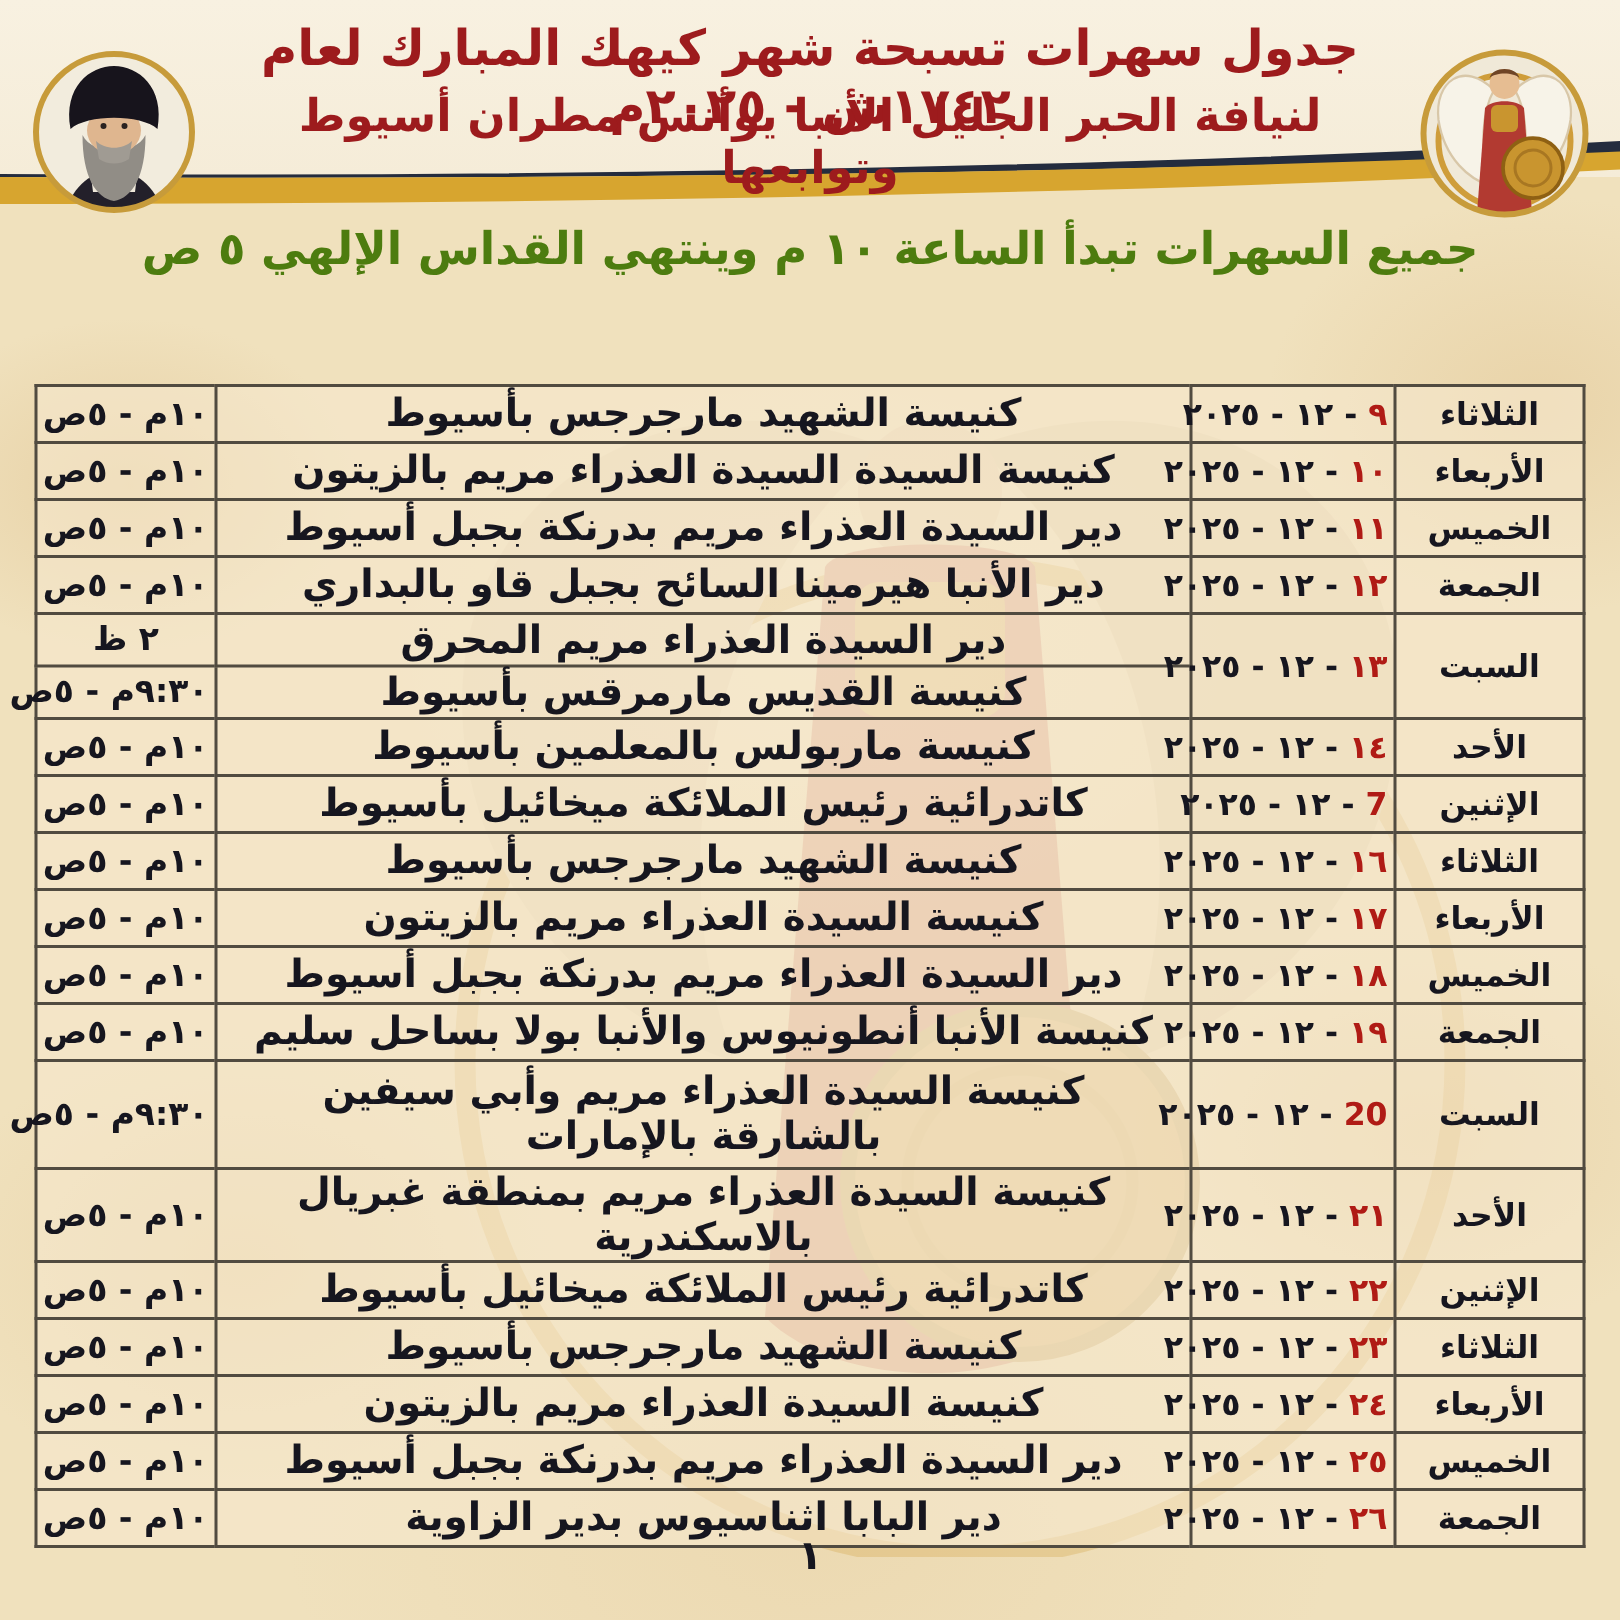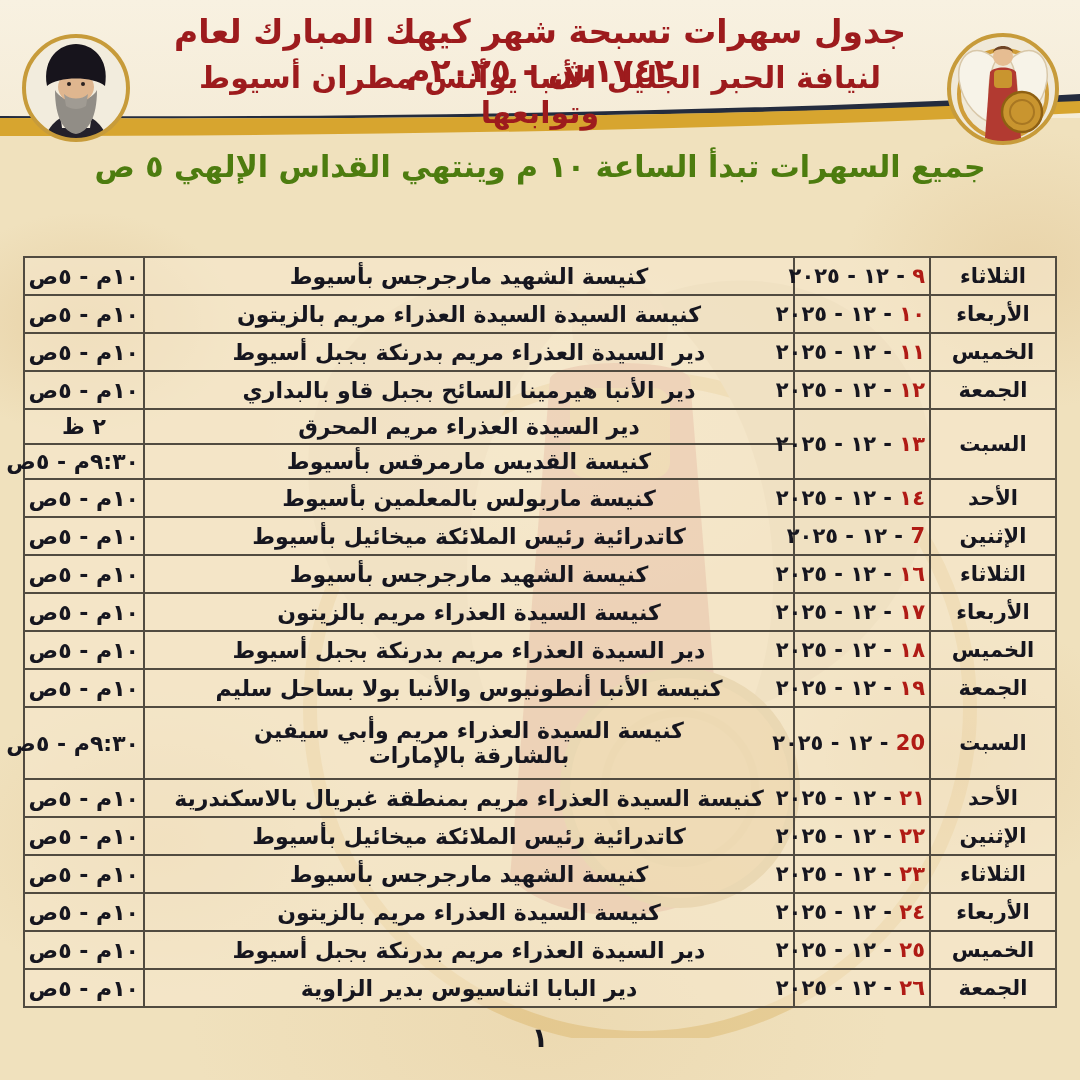--- a/index.html
+++ b/index.html
@@ -49,21 +49,21 @@
     border:2px solid #514b40;
     background:rgba(246,233,206,.58);
     text-align:center; vertical-align:middle; padding:0 4px;
   }
   tr.r    { height:38px; }
   tr.sub  { height:35px; }
   tr.tall { height:72px; }
   td.day    { width:126px; font-size:21px; }
   td.date   { width:136px; font-size:21px; white-space:nowrap; }
   td.date .dnum { color:#b01b15; }
-  td.church { font-size:22px; white-space:pre-line; }
+  td.church { font-size:26px; white-space:pre-line; }
   td.time   { width:120px; font-size:22px; white-space:nowrap; }
   .pagenum {
     position:absolute; top:1022px; left:0; width:1080px; z-index:2;
     text-align:center; font-size:27px; font-weight:bold; color:#16161f;
   }
 </style>
 </head>
 <body>
 
 <div class="texture"></div>

